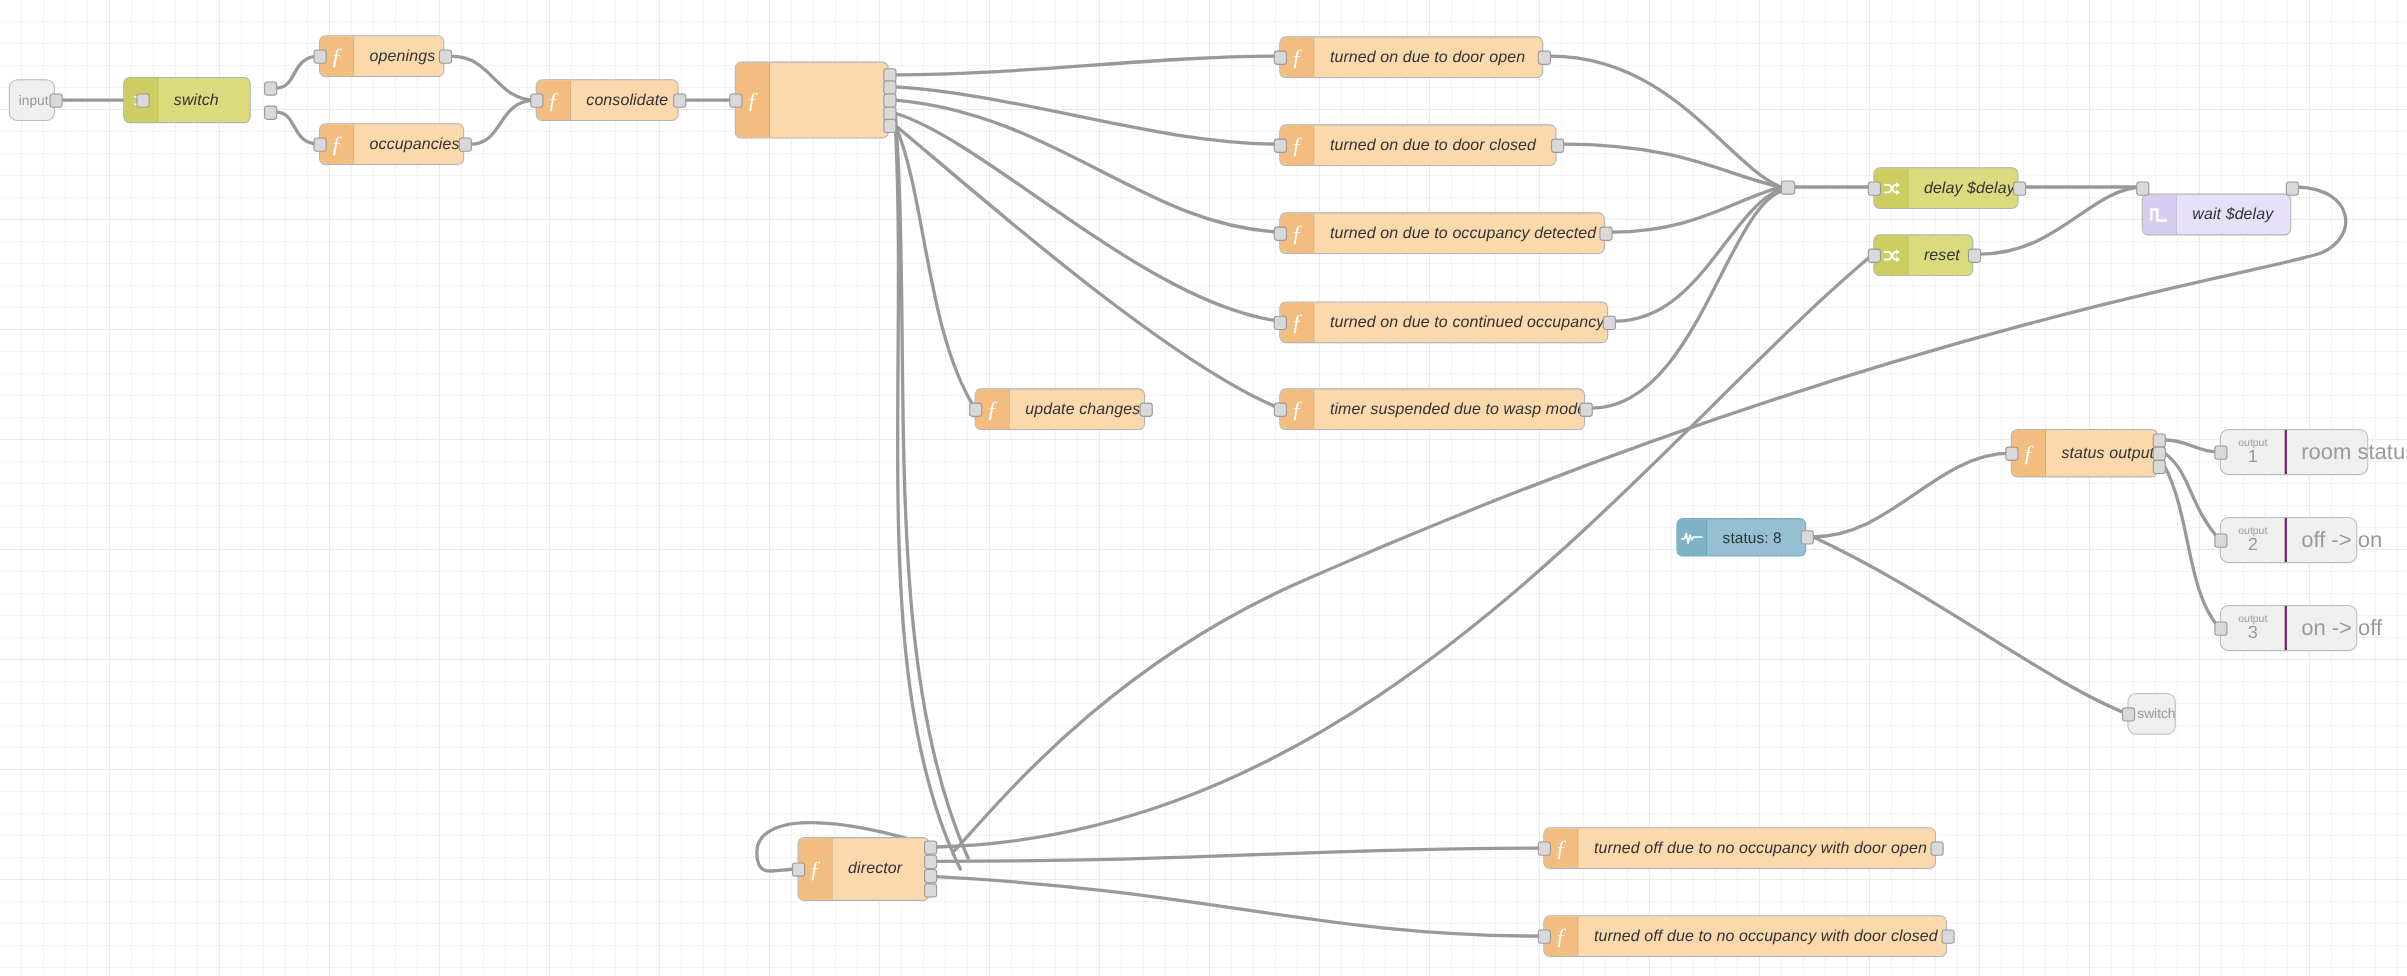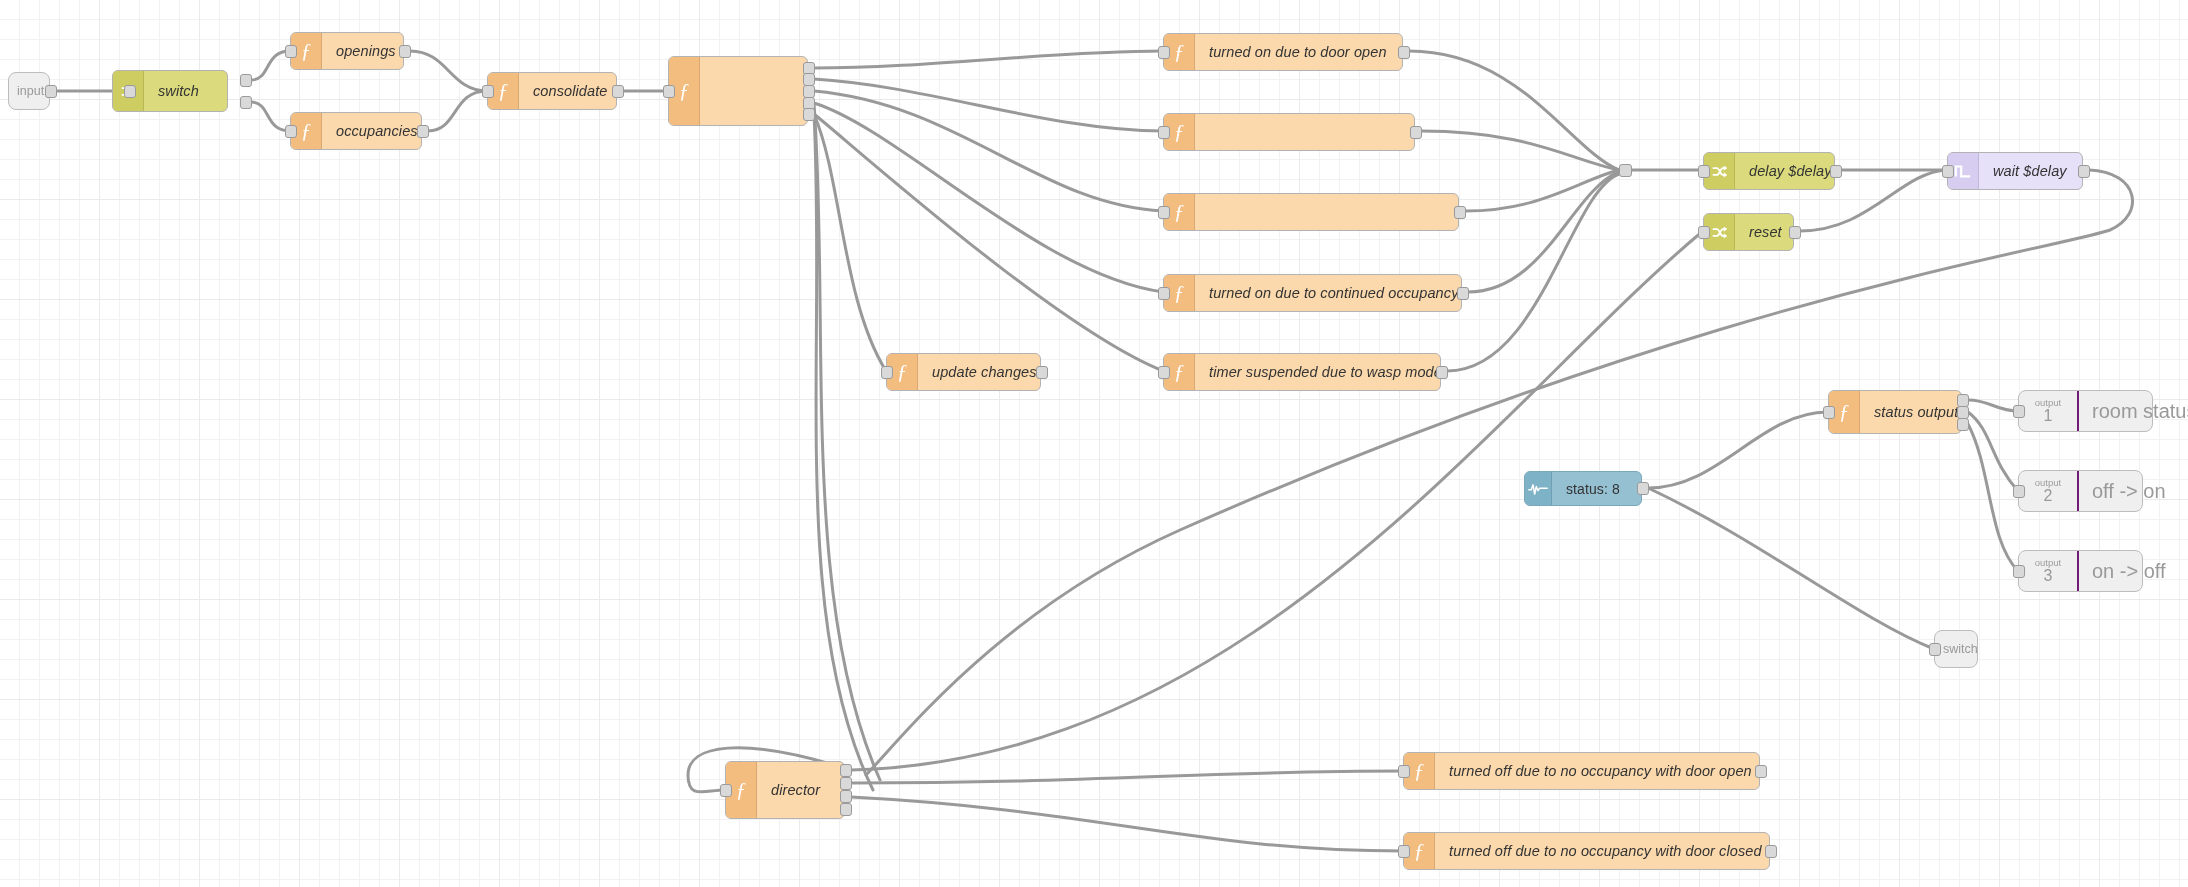--- a/index.html
+++ b/index.html
@@ -76,21 +76,21 @@
     color: #333333;
     white-space: nowrap;
     letter-spacing: 0.1px;
   }
 
   
   .n-function { background: #fbd9ad; }
   .n-function .glyph { background: #f3bd80; }
   .n-change   { background: #dbdb7d; }
   .n-change .glyph { background: #cdcd61; }
-  .n-trigger  { background: #e6e0f8; }
+  .n-trigger  { background: #e6e0f8; margin-top: 24px; }
   .n-trigger .glyph { background: #d6cdf0; color:#5a4ea8; }
   .n-status   { background: #94c0d2; border-color:#7ba8ba; }
   .n-status .glyph { background: #7eb2c7; }
   .n-status .label { font-style: normal; }
 
   
   .node-io {
     position: absolute;
     box-sizing: border-box;
     border-radius: 8px;
@@ -265,26 +265,28 @@
 
   <div class="node n-function" style="left:1163px; top:33px; width:240px; height:38px;">
     <span class="glyph" style="font-style:italic;font-family:'Liberation Serif',serif;">ƒ</span>
     <span class="label">turned on due to door open</span>
   </div>
   <div class="port" style="left:1158px; top:46px;"></div>
   <div class="port" style="left:1398px; top:46px;"></div>
 
   <div class="node n-function" style="left:1163px; top:113px; width:252px; height:38px;">
     <span class="glyph" style="font-style:italic;font-family:'Liberation Serif',serif;">ƒ</span>
+    <span class="label">turned on due to door closed</span>
   </div>
   <div class="port" style="left:1158px; top:126px;"></div>
   <div class="port" style="left:1410px; top:126px;"></div>
 
   <div class="node n-function" style="left:1163px; top:193px; width:296px; height:38px;">
     <span class="glyph" style="font-style:italic;font-family:'Liberation Serif',serif;">ƒ</span>
+    <span class="label">turned on due to occupancy detected</span>
   </div>
   <div class="port" style="left:1158px; top:206px;"></div>
   <div class="port" style="left:1454px; top:206px;"></div>
 
   <div class="node n-function" style="left:1163px; top:274px; width:299px; height:38px;">
     <span class="glyph" style="font-style:italic;font-family:'Liberation Serif',serif;">ƒ</span>
     <span class="label">turned on due to continued occupancy</span>
   </div>
   <div class="port" style="left:1158px; top:287px;"></div>
   <div class="port" style="left:1457px; top:287px;"></div>

